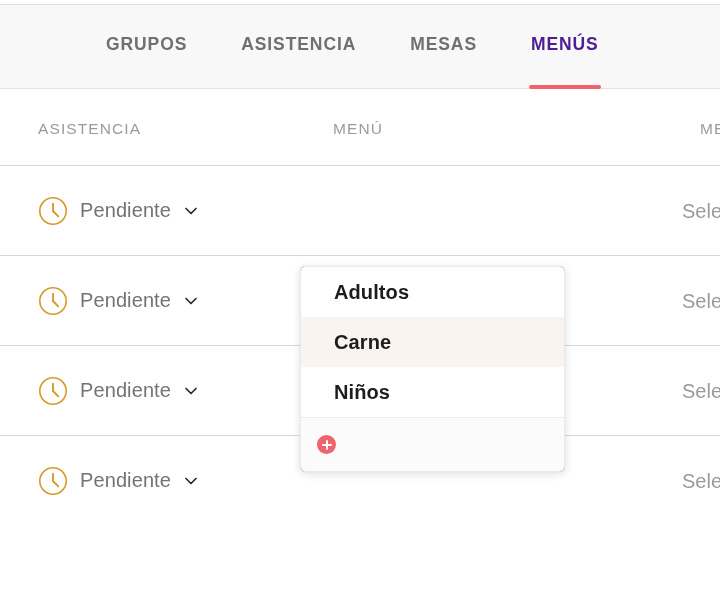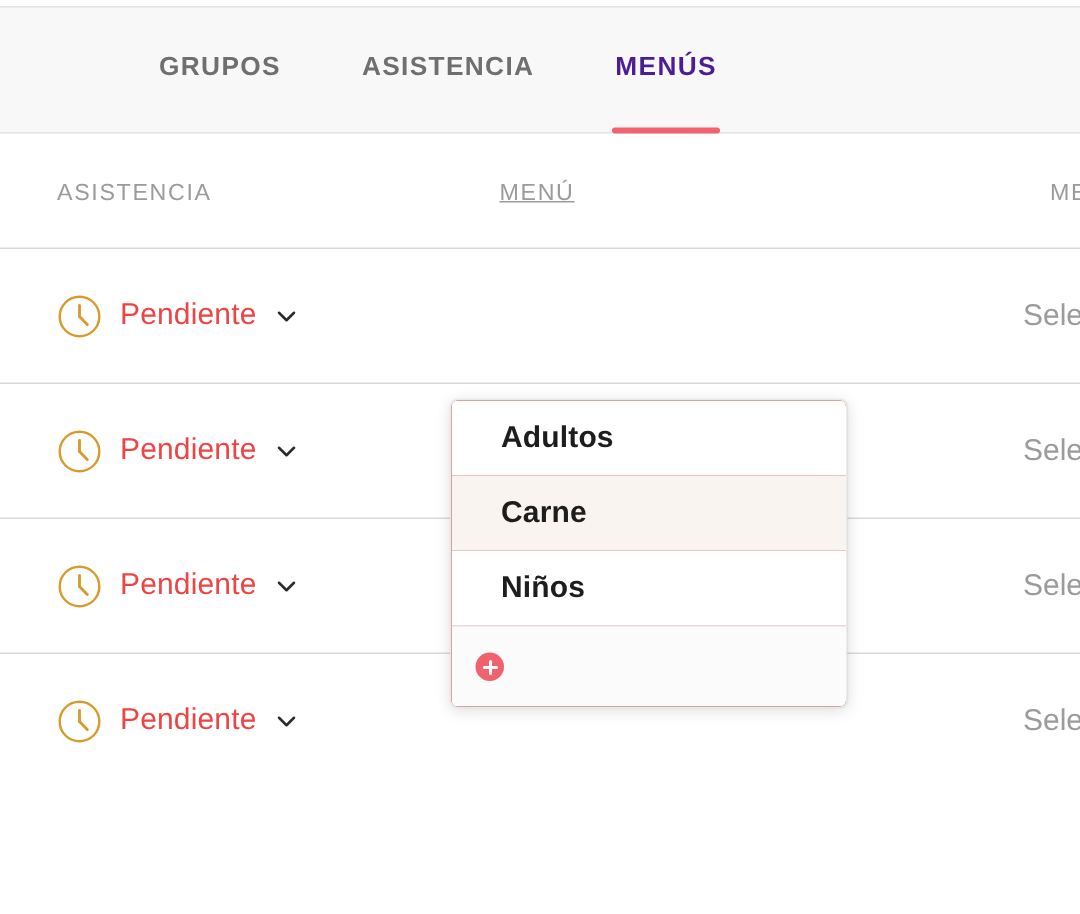--- a/index.html
+++ b/index.html
@@ -82,21 +82,21 @@
     letter-spacing: 1.1px;
     color: #9b9b9b;
     white-space: nowrap;
   }
 
   .col-headers .ch {
     position: absolute;
     top: 0;
   }
   .ch-asistencia { left: 38px; }
-  .ch-menu { left: 333px; text-decoration: underline; }
+  .ch-menu { left: 333px; }
   .ch-mesa { left: 700px; }
 
   .rows {
     position: absolute;
     left: 0;
     top: 165px;
     width: 720px;
   }
 
   .row {
@@ -118,21 +118,21 @@
 
   .clock-icon {
     width: 30px;
     height: 30px;
     flex: 0 0 30px;
     margin-right: 12px;
   }
 
   .cell-label {
     font-size: 20px;
-    color: #ef4444;
+    color: #737373;
     letter-spacing: 0.1px;
     white-space: nowrap;
   }
 
   .chevron {
     margin-left: 12px;
     width: 16px;
     height: 16px;
     display: inline-block;
   }
@@ -147,21 +147,21 @@
     white-space: nowrap;
     cursor: pointer;
   }
 
   
   .dropdown {
     position: absolute;
     left: 300px;
     top: 266px;
     width: 265px;
-    background: #b91c1c;
+    background: #404040;
     border-radius: 5px;
     border: 1px solid #eaeaea;
     box-shadow: 0 2px 10px rgba(0,0,0,0.13), 0 0 1px rgba(0,0,0,0.10);
     overflow: hidden;
     z-index: 40;
   }
 
   .dd-item {
     height: 50px;
     display: flex;
@@ -225,20 +225,23 @@
 
 <div class="app">
 
   <div class="tabbar" id="tabbar">
       <div class="tab">
         <span>GRUPOS</span>
       </div>
       <div class="tab">
         <span>ASISTENCIA</span>
       </div>
+      <div class="tab">
+        <span>MESAS</span>
+      </div>
       <div class="tab active">
         <span>MENÚS</span>
         <span class="tab-underline"></span>
       </div>
     </div>
 
   <div class="col-headers">
     <div class="ch ch-asistencia">ASISTENCIA</div>
     <div class="ch ch-menu">MENÚ</div>
     <div class="ch ch-mesa">MES</div>

